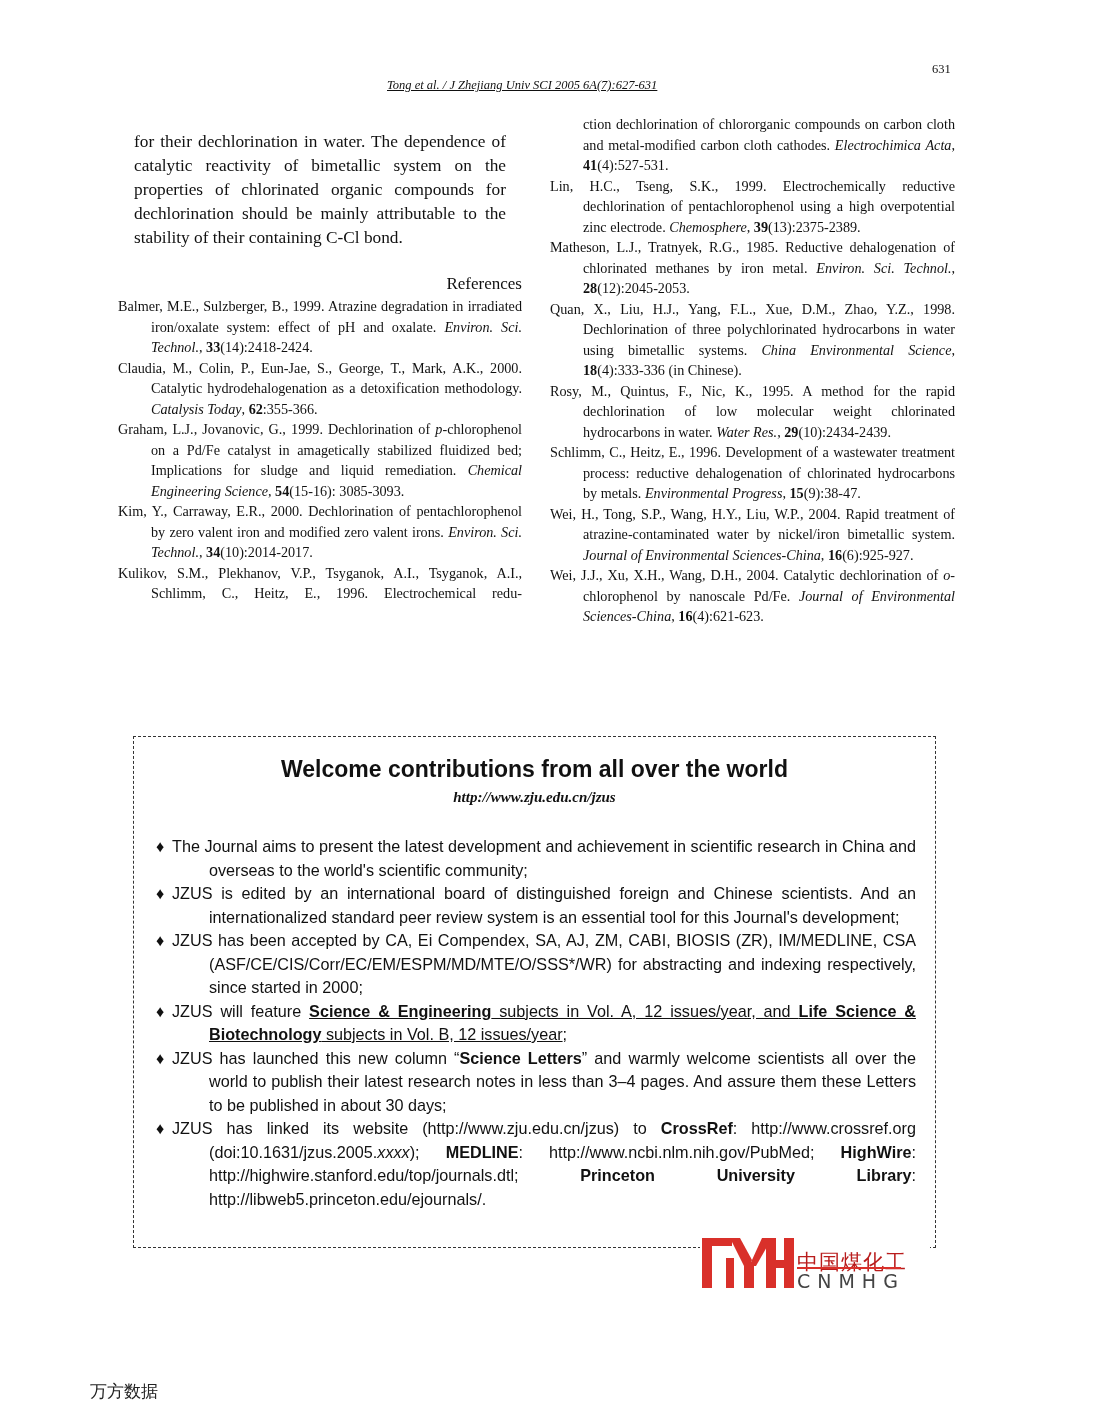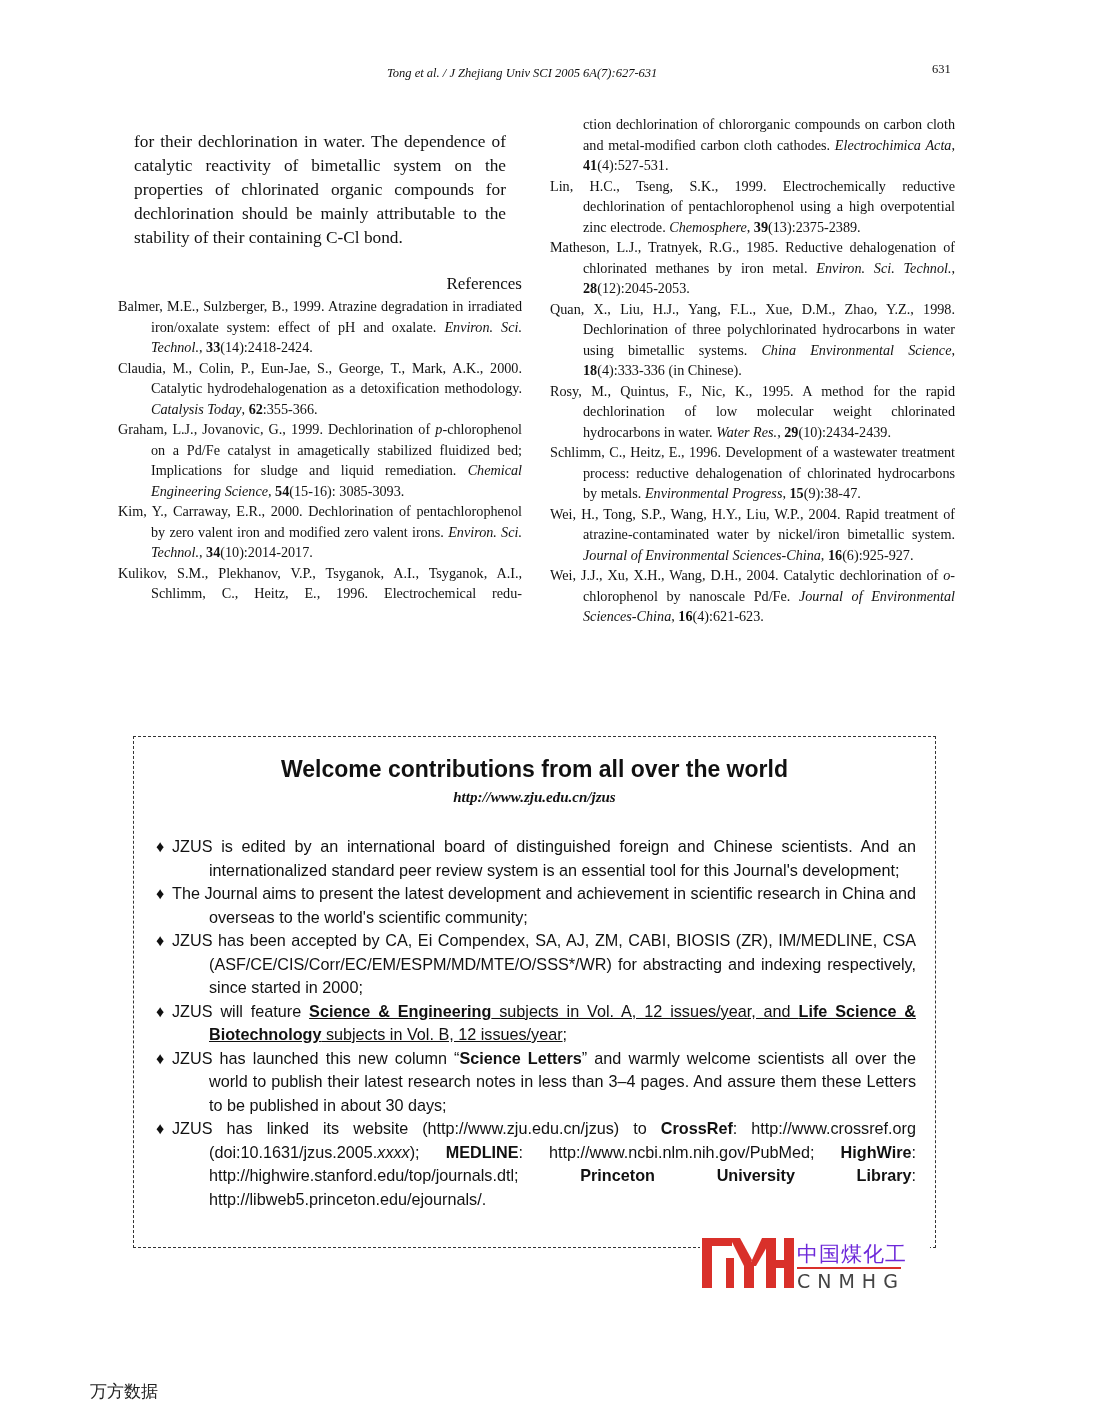--- a/index.html
+++ b/index.html
@@ -1,19 +1,19 @@
 <!DOCTYPE html>
 <html><head>
 <meta charset="utf-8">
 <style>
   html, body { margin: 0; padding: 0; background: #ffffff; }
   body { width: 1102px; height: 1426px; position: relative; overflow: hidden; color: #111; }
 
   #running-header { position: absolute; top: 62px; left: 0; width: 1102px; height: 20px; font-family: "Liberation Serif", serif; font-size: 12.5px; }
-  #running-header .hdr-text { position: absolute; left: 387px; top: 4px; font-style: italic; }
+  #running-header .hdr-text { position: absolute; left: 387px; top: 16px; font-style: italic; text-decoration: underline; }
   #running-header .pg { position: absolute; left: 932px; top: 0; }
 
   .col { position: absolute; top: 114px; font-family: "Liberation Serif", serif; }
   #col-left { left: 118px; width: 404px; }
   #col-right { left: 550px; width: 405px; top: 114px; }
 
   .body-para { font-size: 17.3px; line-height: 24px; text-align: justify; margin: 16px; hyphens: none; }
   .refs-heading { font-size: 17px; font-weight: normal; margin: 24px 0 2px 0; text-align: right; }
   .ref { font-size: 14.2px; line-height: 20.5px; text-align: justify; padding-left: 33px; text-indent: -33px; margin: 0; }
   .ref.cont { text-indent: 0; }
@@ -24,21 +24,21 @@
   #notice-title { position: absolute; top: 756px; left: 133px; width: 803px; text-align: center; font-family: "Liberation Sans", sans-serif; font-weight: bold; font-size: 23px; }
   #notice-url { position: absolute; top: 789px; left: 133px; width: 803px; text-align: center; font-family: "Liberation Serif", serif; font-style: italic; font-weight: bold; font-size: 15px; }
   #notice-list { position: absolute; top: 835px; left: 156px; width: 760px; font-family: "Liberation Sans", sans-serif; font-size: 16.2px; line-height: 23.5px; margin: 0; padding: 0; list-style: none; }
   #notice-list li { text-align: justify; padding-left: 53px; text-indent: -53px; margin: 0; }
   #notice-list li .bullet { display: inline-block; width: 16px; text-indent: 0; }
   #notice-list b { font-weight: bold; }
   #notice-list u { text-decoration: underline; }
 
   #logo { position: absolute; left: 700px; top: 1232px; width: 230px; height: 62px; background: #fff; }
   #logo svg { position: absolute; left: 0; top: 0; }
-  #logo .cn { position: absolute; left: 97px; top: 8px; font-family: Liberation Serif, serif; font-size: 21px; color: #6d28d9; letter-spacing: 1px; }
+  #logo .cn { position: absolute; left: 97px; top: 16px; font-family: Liberation Serif, serif; font-size: 21px; color: #b91c1c; letter-spacing: 1px; }
   #logo .rule { position: absolute; left: 97px; top: 35px; width: 104px; height: 2px; background: #d9302a; }
   #logo .en { position: absolute; left: 97px; top: 38px; font-family: "DejaVu Sans", sans-serif; font-size: 19px; color: #444; letter-spacing: 7px; }
 
   #watermark { position: absolute; left: 90px; top: 1380px; font-family: Liberation Mono, monospace; font-size: 17px; color: #222; }
 </style>
 </head>
 <body>
 
 <div id="running-header">
   <span class="hdr-text">Tong et al. / J Zhejiang Univ SCI   2005 6A(7):627-631</span>
@@ -65,22 +65,22 @@
   <p class="ref"><span>Schlimm, C., Heitz, E., 1996. Development of a wastewater treatment process: reductive dehalogenation of chlorinated hydrocarbons by metals. </span><i>Environmental Progress</i>, <b>15</b><span>(9):38-47.</span></p>
   <p class="ref"><span>Wei, H., Tong, S.P., Wang, H.Y., Liu, W.P., 2004. Rapid treatment of atrazine-contaminated water by nickel/iron bimetallic system. </span><i>Journal of Environmental Sciences-China</i>, <b>16</b><span>(6):925-927.</span></p>
   <p class="ref"><span>Wei, J.J., Xu, X.H., Wang, D.H., 2004. Catalytic dechlorination of </span><i>o</i><span>-chlorophenol by nanoscale Pd/Fe. </span><i>Journal of Environmental Sciences-China</i>, <b>16</b><span>(4):621-623.</span></p>
 </div>
 
 <div id="notice-box"></div>
 <div id="notice-title">Welcome contributions from all over the world</div>
 <div id="notice-url">http://www.zju.edu.cn/jzus</div>
 
 <ul id="notice-list">
+  <li><span class="bullet">♦</span><span>The Journal aims to present the latest development and achievement in scientific research in China and overseas to the world's scientific community;</span></li>
   <li><span class="bullet">♦</span><span>JZUS is edited by an international board of distinguished foreign and Chinese scientists. And an internationalized standard peer review system is an essential tool for this Journal's development;</span></li>
-  <li><span class="bullet">♦</span><span>The Journal aims to present the latest development and achievement in scientific research in China and overseas to the world's scientific community;</span></li>
   <li><span class="bullet">♦</span><span>JZUS has been accepted by CA, Ei Compendex, SA, AJ, ZM, CABI, BIOSIS (ZR), IM/MEDLINE, CSA (ASF/CE/CIS/Corr/EC/EM/ESPM/MD/MTE/O/SSS*/WR) for abstracting and indexing respectively, since started in 2000;</span></li>
   <li><span class="bullet">♦</span><span>JZUS will feature </span><u><b>Science &amp; Engineering</b><span> subjects in Vol. A, 12 issues/year, and </span><b>Life Science &amp; Biotechnology</b><span> subjects in Vol. B, 12 issues/year</span></u><span>;</span></li>
   <li><span class="bullet">♦</span><span>JZUS has launched this new column “</span><b>Science Letters</b><span>” and warmly welcome scientists all over the world to publish their latest research notes in less than 3–4 pages. And assure them these Letters to be published in about 30 days;</span></li>
   <li><span class="bullet">♦</span><span>JZUS has linked its website (http://www.zju.edu.cn/jzus) to </span><b>CrossRef</b><span>: http://www.crossref.org (doi:10.1631/jzus.2005.</span><i>xxxx</i><span>); </span><b>MEDLINE</b><span>: http://www.ncbi.nlm.nih.gov/PubMed; </span><b>HighWire</b><span>: http://highwire.stanford.edu/top/journals.dtl; </span><b>Princeton University Library</b><span>: http://libweb5.princeton.edu/ejournals/.</span></li>
 </ul>
 
 <div id="logo">
   <svg width="95" height="58" viewBox="0 0 95 58">
     <g fill="#d9302a">
       <rect x="2" y="6" width="10" height="50"></rect>

